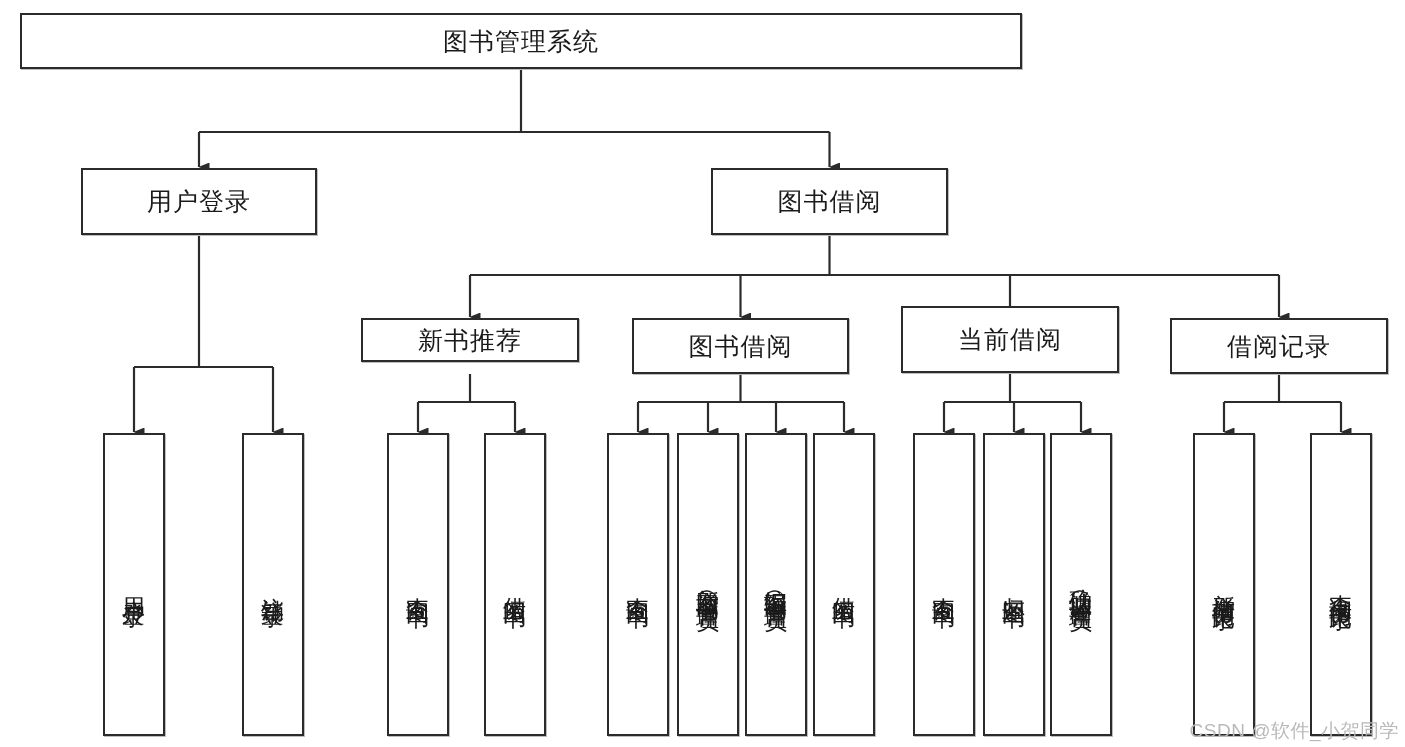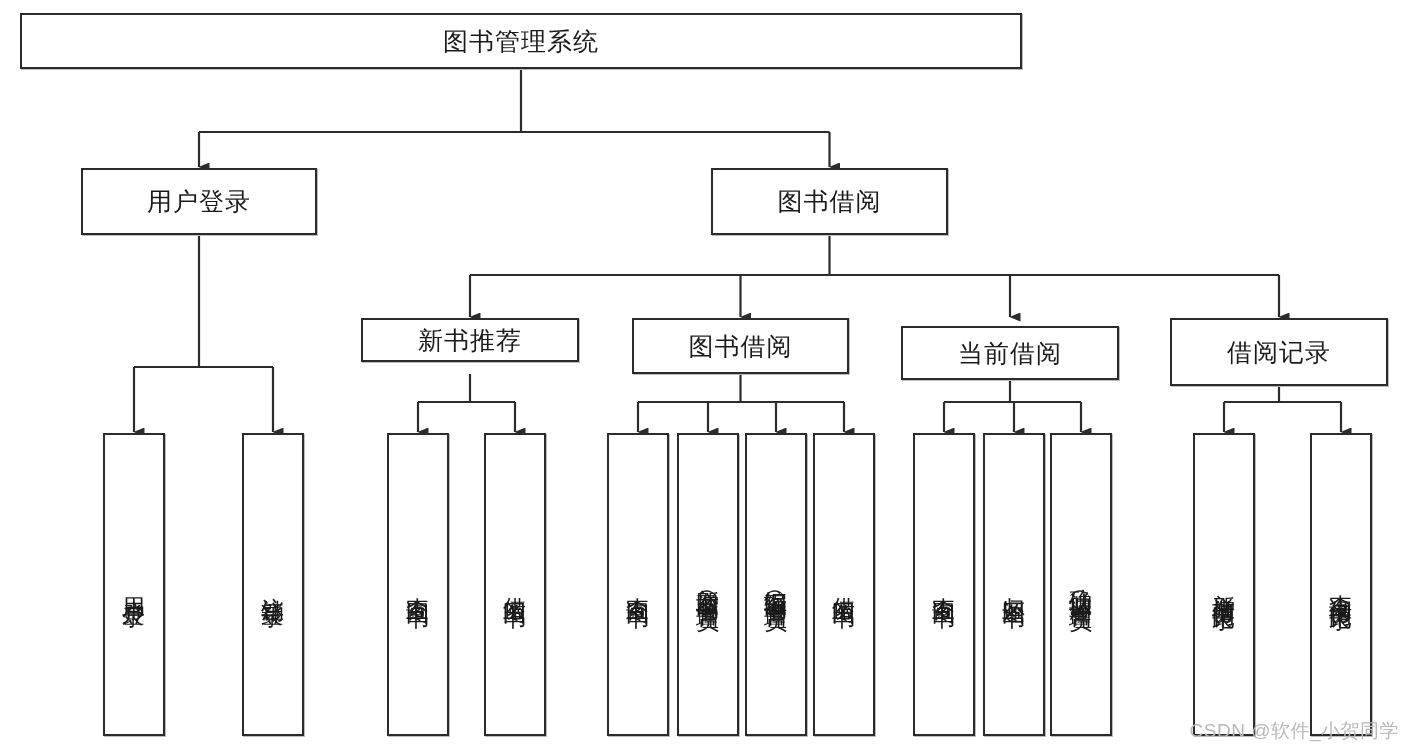--- a/index.html
+++ b/index.html
@@ -130,24 +130,24 @@
       </div>
       <div class="node-box" id="node-l1_books" style="left: 711px; top: 168px; width: 237px; height: 67px;">
         <div class="node-label-h">图书借阅</div>
       </div>
       <div class="node-box" id="node-l2_newrec" style="left: 361px; top: 318px; width: 218px; height: 44px;">
         <div class="node-label-h">新书推荐</div>
       </div>
       <div class="node-box" id="node-l2_borrow" style="left: 632px; top: 318px; width: 217px; height: 56px; text-align: center;">
         <div class="node-label-h">图书借阅</div>
       </div>
-      <div class="node-box" id="node-l2_current" style="left: 901px; top: 326px; width: 218px; height: 54px;">
+      <div class="node-box" id="node-l2_current" style="left: 901px; top: 306px; width: 218px; height: 67px;">
         <div class="node-label-h">当前借阅</div>
       </div>
-      <div class="node-box" id="node-l2_records" style="left: 1170px; top: 318px; width: 218px; height: 68px;">
+      <div class="node-box" id="node-l2_records" style="left: 1170px; top: 318px; width: 218px; height: 56px;">
         <div class="node-label-h">借阅记录</div>
       </div>
       <div class="node-box" id="node-l3_userlogin" style="left: 103px; top: 433px; width: 62px; height: 303px;">
         <div class="node-label-v">用户登录</div>
       </div>
       <div class="node-box" id="node-l3_logout" style="left: 242px; top: 433px; width: 62px; height: 303px;">
         <div class="node-label-v">注销登录</div>
       </div>
       <div class="node-box" id="node-l3_query1" style="left: 387px; top: 433px; width: 62px; height: 303px;">
         <div class="node-label-v">查询图书</div>

